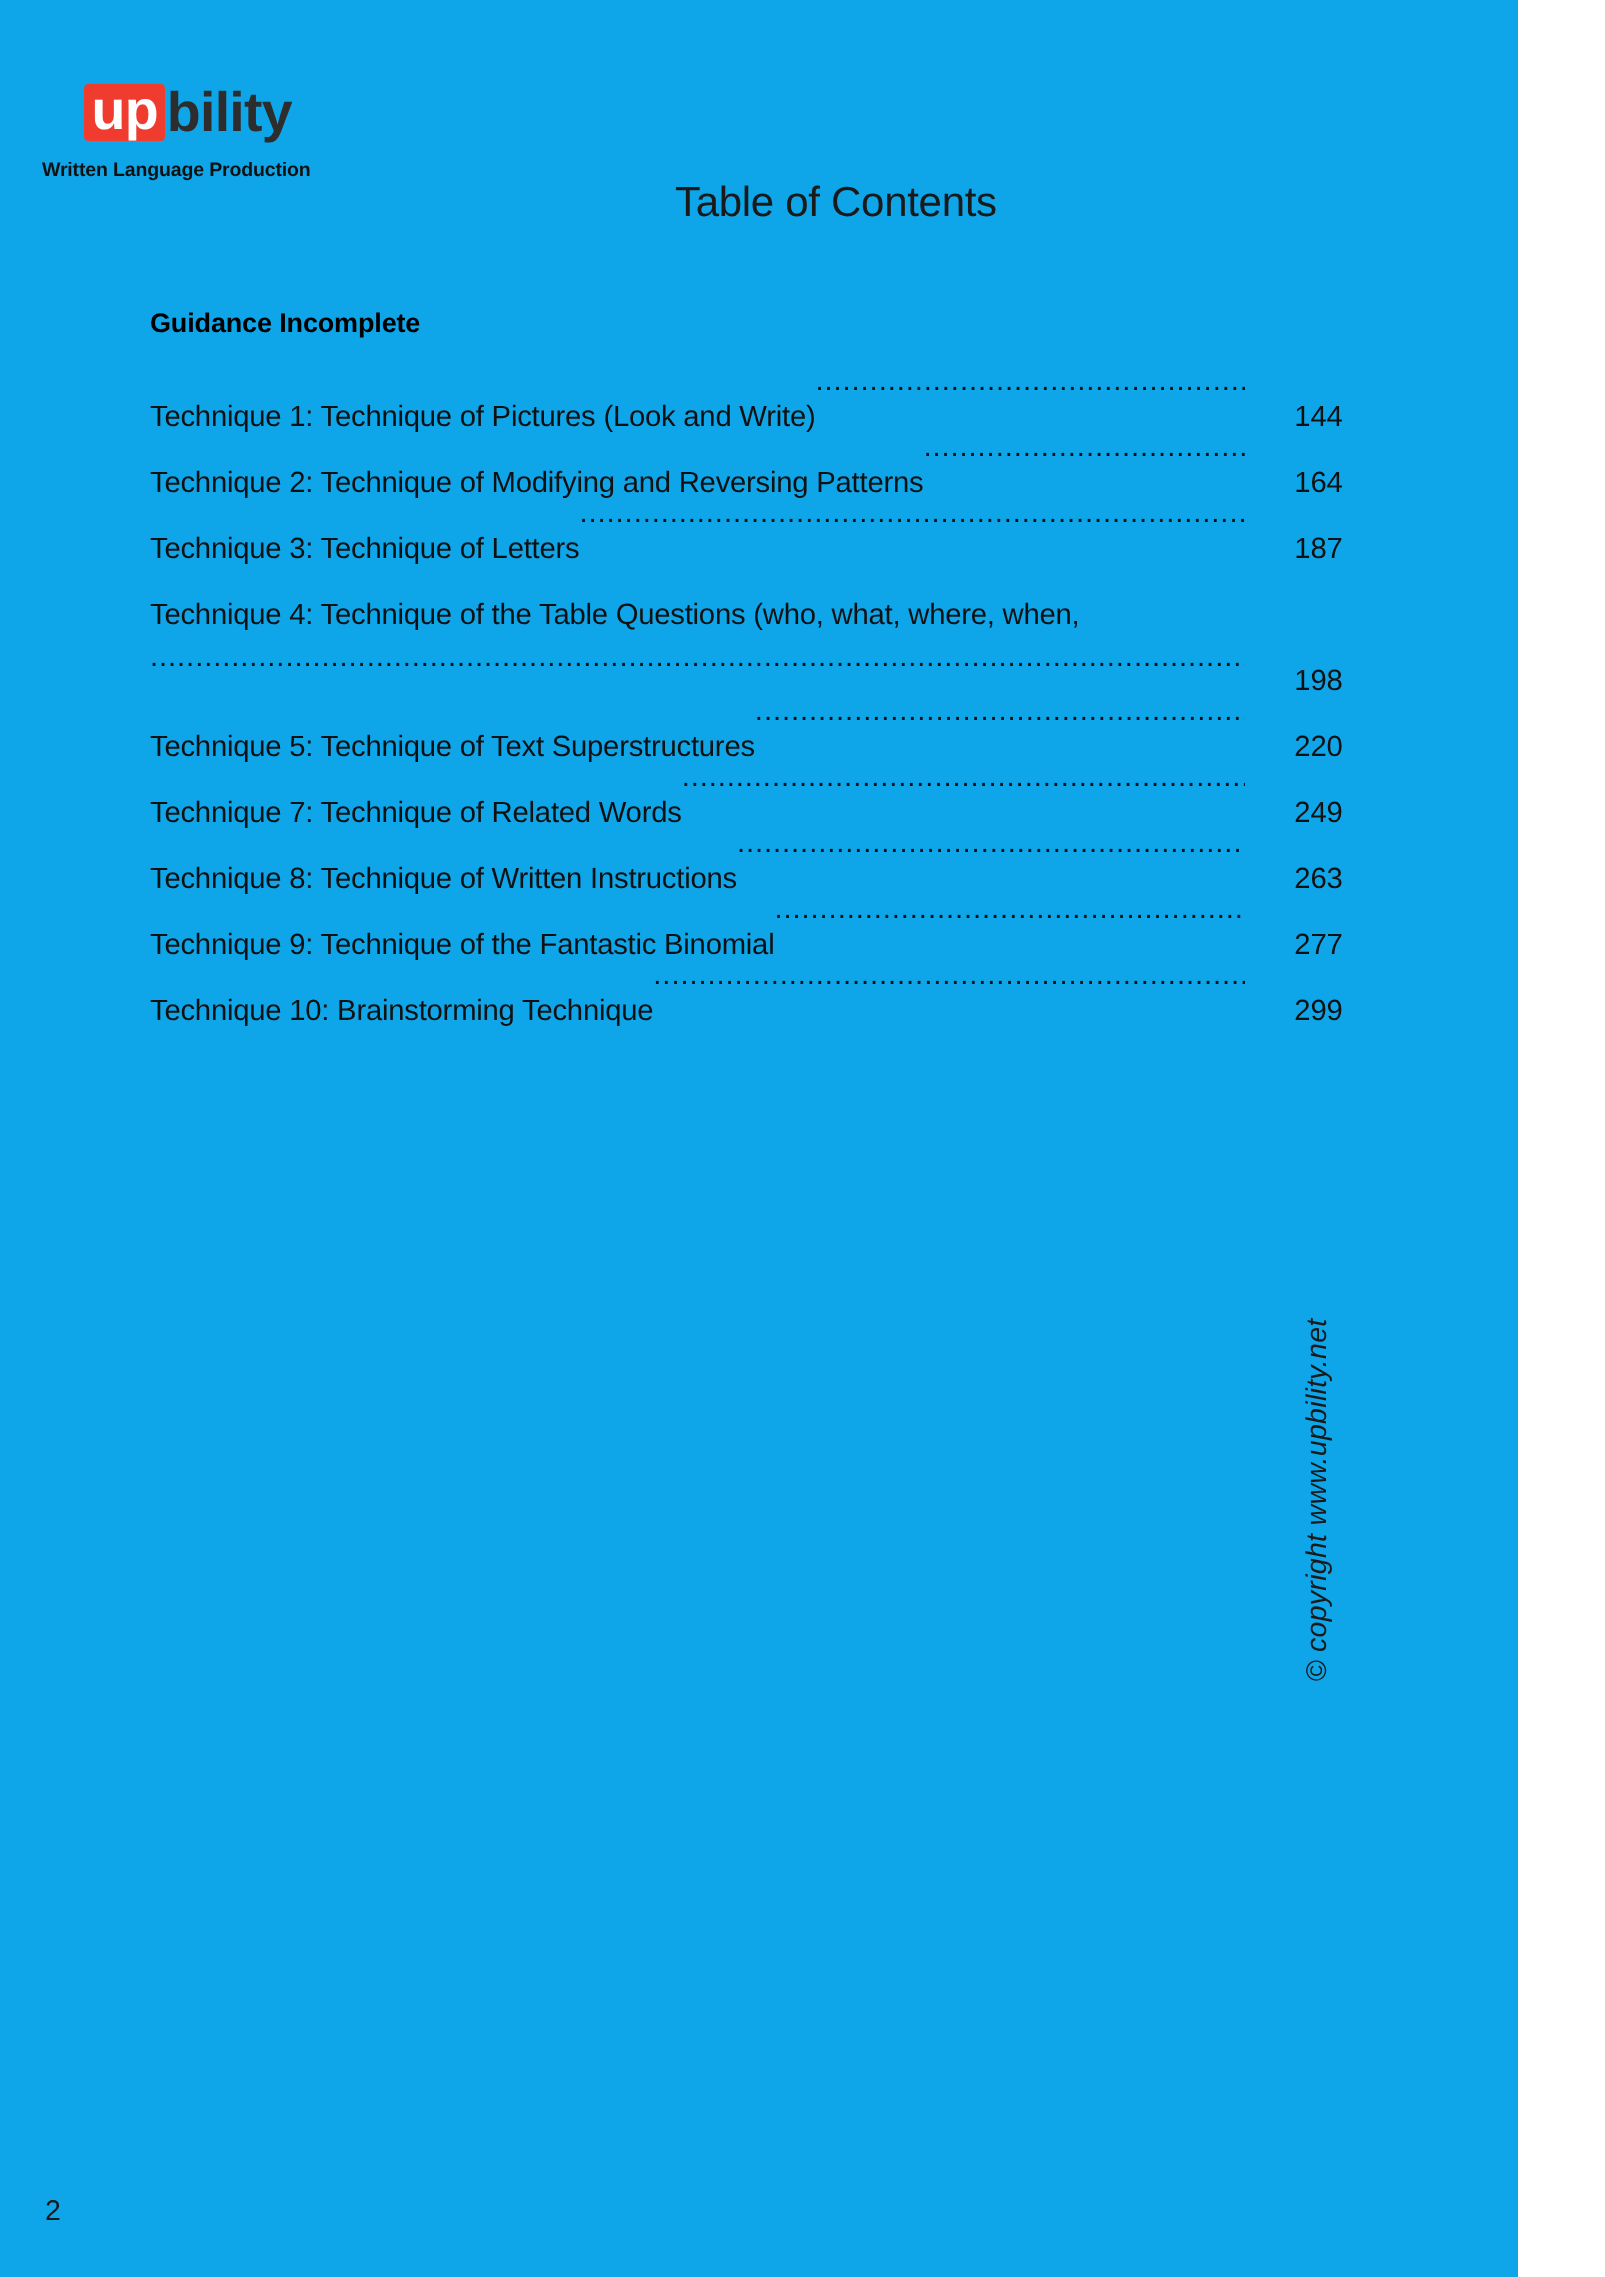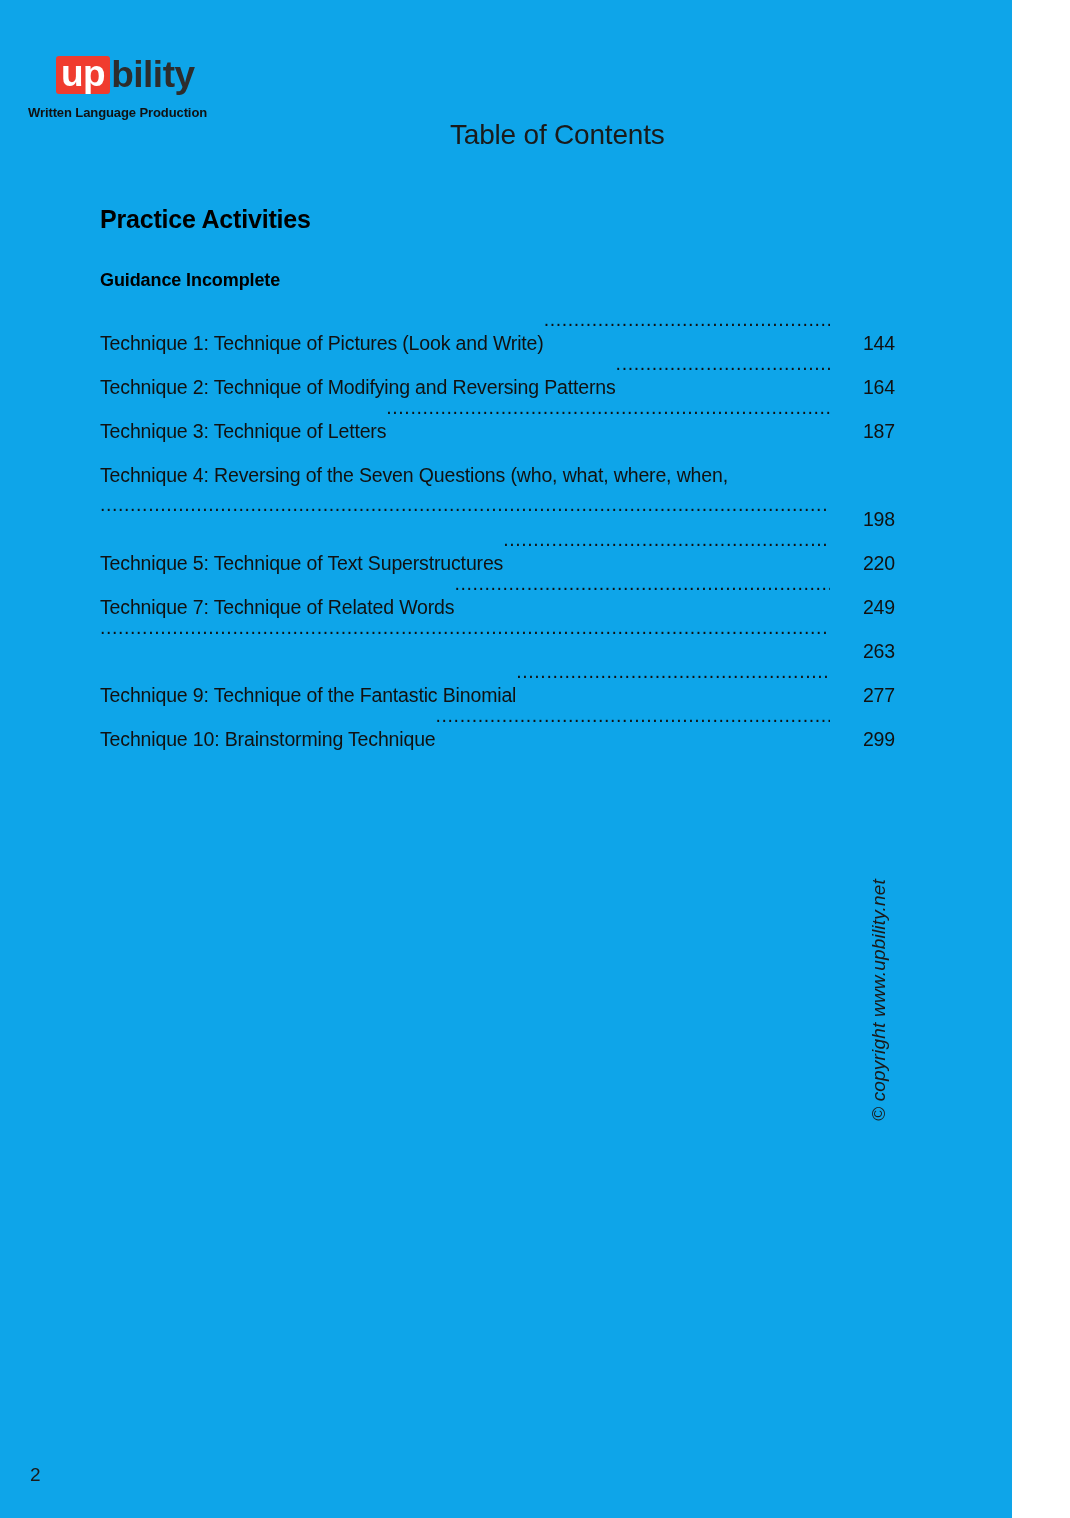--- a/index.html
+++ b/index.html
@@ -202,58 +202,58 @@
       </div>
       <div id="brand-subtitle">Written Language Production</div>
     </div>
 
     <div id="doc-title">Table of Contents</div>
 
   </div>
 
   <div id="content">
 
-    <h1 id="section-title">Practice Activities</h1>
 
     <h2 id="subsection-title">Guidance Incomplete</h2>
 
     <ul id="toc-list">
         <li class="toc-entry">
           <span class="toc-label">Technique 1: Technique of Pictures (Look and Write)</span>
           <span class="toc-leader"></span>
           <span class="toc-page">144</span>
         </li>
         <li class="toc-entry">
           <span class="toc-label">Technique 2: Technique of Modifying and Reversing Patterns</span>
           <span class="toc-leader"></span>
           <span class="toc-page">164</span>
         </li>
         <li class="toc-entry">
           <span class="toc-label">Technique 3: Technique of Letters</span>
           <span class="toc-leader"></span>
           <span class="toc-page">187</span>
         </li>
         <li class="toc-entry wrap">
-          <span class="toc-line-1">Technique 4: Reversing of the Seven Questions (who, what, where, when,</span>
+          <span class="toc-line-1">Technique 4: Technique of the Table Questions (who, what, where, when,</span>
           <span class="toc-line-2">
             <span class="toc-leader"></span>
             <span class="toc-page">198</span>
           </span>
         </li>
         <li class="toc-entry">
           <span class="toc-label">Technique 5: Technique of Text Superstructures</span>
           <span class="toc-leader"></span>
           <span class="toc-page">220</span>
         </li>
         <li class="toc-entry">
           <span class="toc-label">Technique 7: Technique of Related Words</span>
           <span class="toc-leader"></span>
           <span class="toc-page">249</span>
         </li>
         <li class="toc-entry">
+          <span class="toc-label">Technique 8: Technique of Written Instructions</span>
           <span class="toc-leader"></span>
           <span class="toc-page">263</span>
         </li>
         <li class="toc-entry">
           <span class="toc-label">Technique 9: Technique of the Fantastic Binomial</span>
           <span class="toc-leader"></span>
           <span class="toc-page">277</span>
         </li>
         <li class="toc-entry">
           <span class="toc-label">Technique 10: Brainstorming Technique</span>

